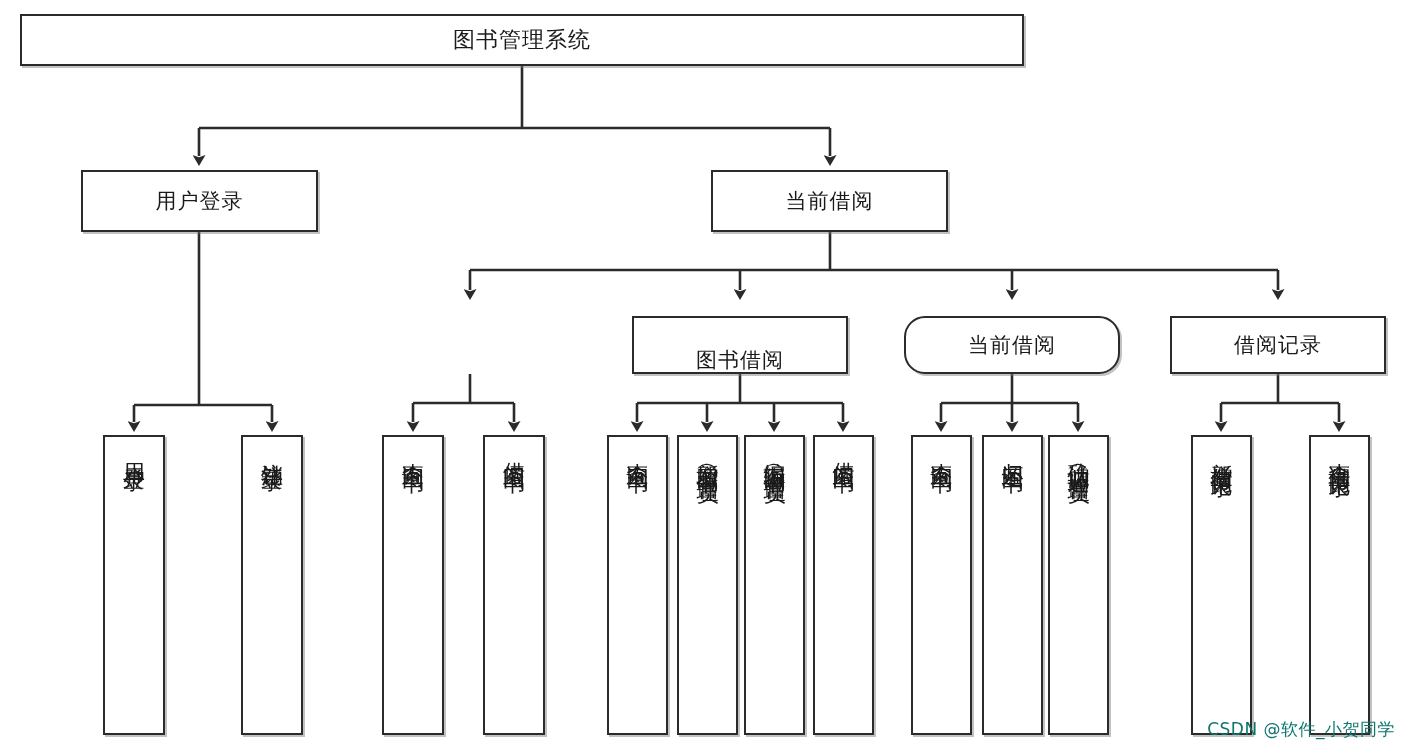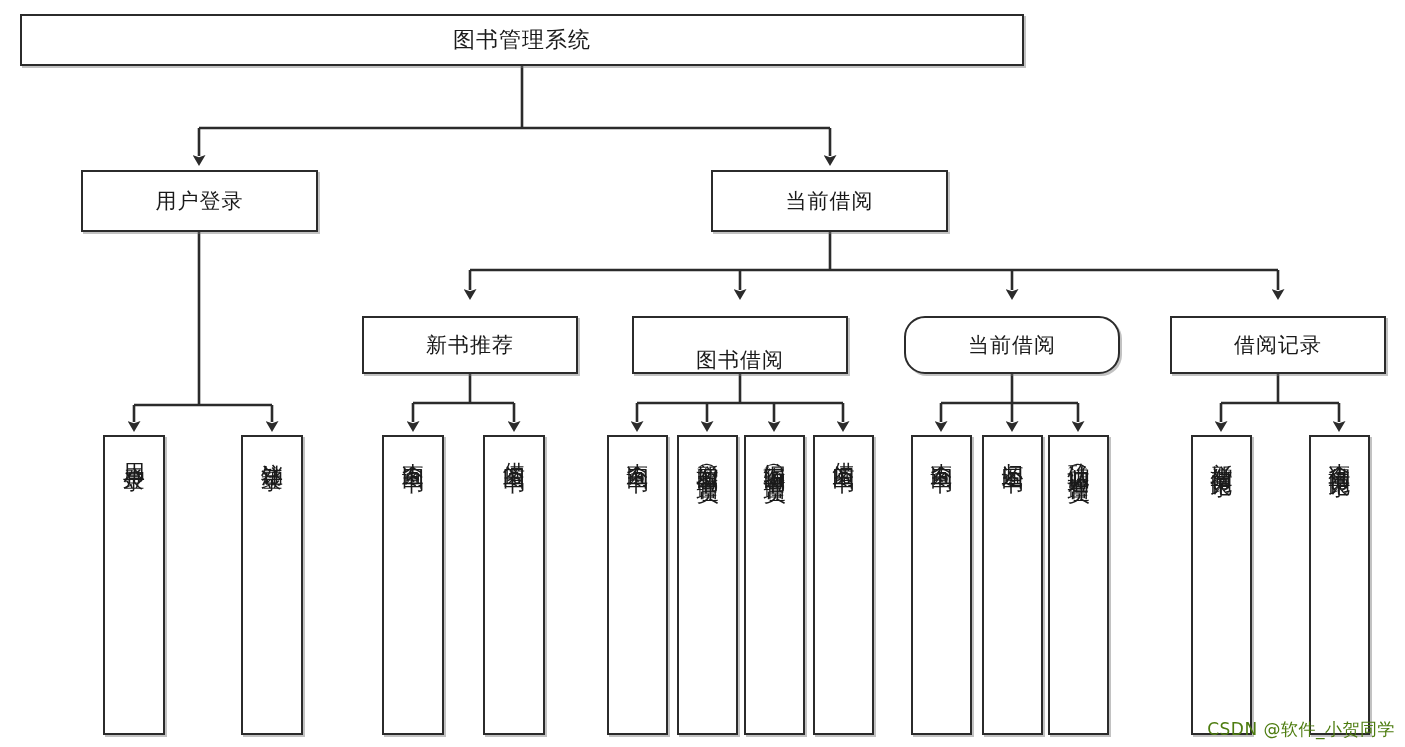--- a/index.html
+++ b/index.html
@@ -49,21 +49,21 @@
   .node.root .label{font-size:22px;}
   svg#links{
     position:absolute;left:0;top:0;width:1405px;height:747px;
     z-index:1;pointer-events:none;
   }
   .watermark{
     position:absolute;
     right:10px;
     bottom:6px;
     font-size:17px;
-    color:#4d7c0f;
+    color:#0f766e;
     letter-spacing:0.5px;
     z-index:5;
     white-space:nowrap;
   }
 </style>
 </head>
 <body>
 
 <div id="diagram">
 
@@ -121,23 +121,20 @@
     <span class="label">图书管理系统</span>
   </div>
 
   <div class="node" style="left:81px;top:170px;width:237px;height:62px;">
     <span class="label">用户登录</span>
   </div>
   <div class="node" style="left:711px;top:170px;width:237px;height:62px;">
     <span class="label">当前借阅</span>
   </div>
 
-  <div class="node" style="left:362px;top:316px;width:216px;height:58px;">
-    <span class="label">新书推荐</span>
-  </div>
   <div class="node" style="left:632px;top:316px;width:216px;height:58px;align-items:flex-end;">
     <span class="label">图书借阅</span>
   </div>
   <div class="node" style="left:904px;top:316px;width:216px;height:58px;border-radius:21px;">
     <span class="label">当前借阅</span>
   </div>
   <div class="node" style="left:1170px;top:316px;width:216px;height:58px;">
     <span class="label">借阅记录</span>
   </div>
 

